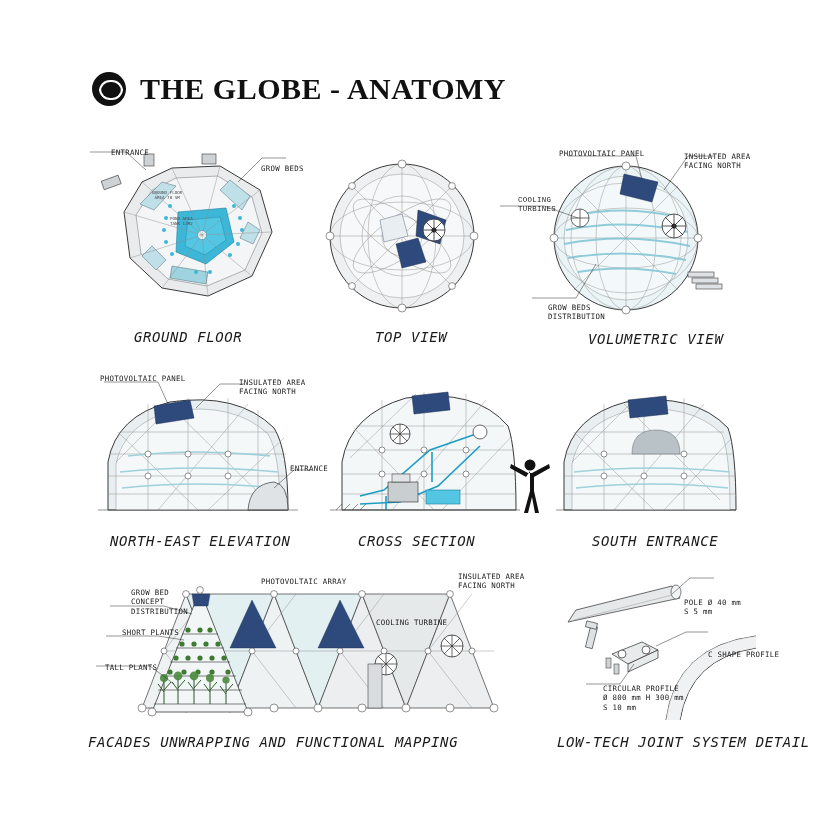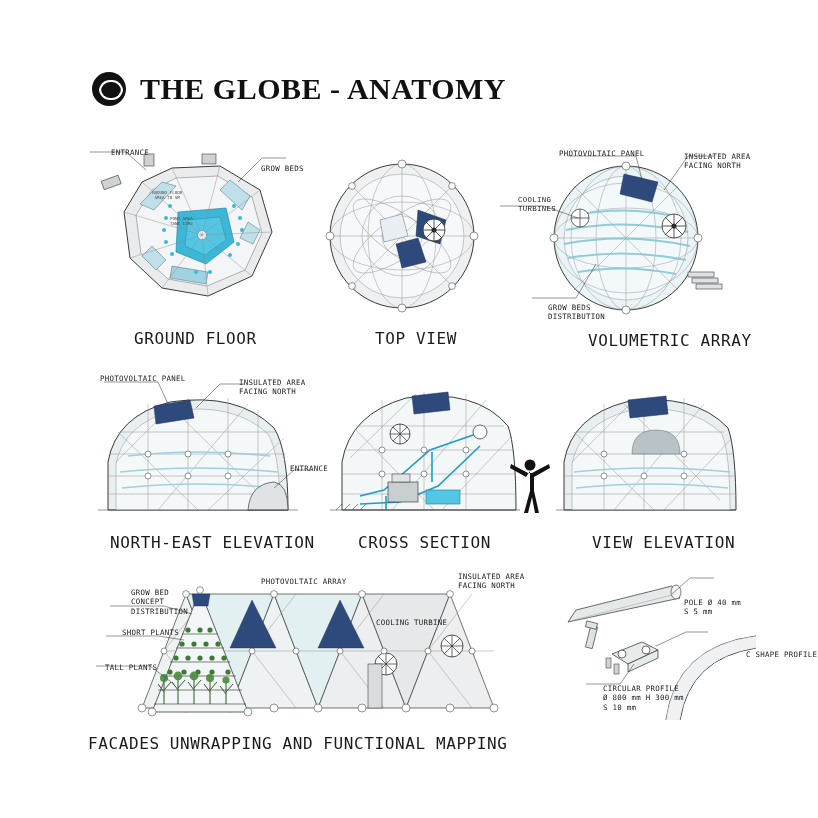--- a/index.html
+++ b/index.html
@@ -9,22 +9,22 @@
   
   .title-row{position:absolute;left:92px;top:72px;display:flex;align-items:center;gap:14px;}
   .logo-mark{width:34px;height:34px;border-radius:50%;background:#111;position:relative;flex:none;}
   .logo-mark:before{content:"";position:absolute;left:7px;top:8px;width:20px;height:9px;
      border:2.5px solid #fff;border-bottom:none;border-radius:12px 12px 0 0;}
   .logo-mark:after{content:"";position:absolute;left:7px;top:17px;width:20px;height:9px;
      border:2.5px solid #fff;border-top:none;border-radius:0 0 12px 12px;}
   .title-text{font-family:"Liberation Serif",serif;font-weight:bold;font-size:30px;letter-spacing:.5px;color:#111;}
 
   
-  .caption{position:absolute;font-family:"DejaVu Sans Mono",monospace;font-size:16px;
-     letter-spacing:.6px;color:#1a1a1a;white-space:nowrap;}
+  .caption{position:absolute;font-family:"DejaVu Sans Mono",monospace;font-size:14px;
+     letter-spacing:.6px;color:#1a1a1a;white-space:nowrap;font-style:italic;}
   .anno{position:absolute;font-family:"DejaVu Sans Mono",monospace;font-size:7.4px;
      letter-spacing:.3px;color:#1a1a1a;line-height:1.25;white-space:pre;padding-left:18px;}
   .tinytext{position:absolute;font-family:"DejaVu Sans Mono",monospace;font-size:4.2px;
      color:#4a4a4a;line-height:1.3;white-space:pre;text-align:center;}
 
   .fig{position:absolute;}
   svg{display:block;overflow:visible;}
 
   .ln{stroke:#2b2b2b;stroke-width:.5;fill:none;}
   .thin{stroke:#8c8c8c;stroke-width:.45;fill:none;}
@@ -203,21 +203,21 @@
       <path class="lead" d="M58,104 L38,138 L-6,138"></path>
     </svg>
   </div>
   <div class="anno" style="left:541px;top:149px;">PHOTOVOLTAIC PANEL</div>
   <div class="anno" style="left:666px;top:152px;">INSULATED AREA
 FACING NORTH</div>
   <div class="anno" style="left:500px;top:196px;font-family:Liberation Mono, monospace;">COOLING
 TURBINES</div>
   <div class="anno" style="left:530px;top:303px;">GROW BEDS
 DISTRIBUTION</div>
-  <div class="caption" style="left:588px;top:331px;">VOLUMETRIC ARRAY</div>
+  <div class="caption" style="left:588px;top:331px;">VOLUMETRIC VIEW</div>
 
   <div class="fig" style="left:98px;top:392px;">
     <svg width="200" height="130" viewBox="0 0 200 130">
       <path d="M10,118 L10,70 Q18,24 72,10 Q140,0 176,36 Q190,58 190,118 Z" fill="#e9eff0" stroke="#3a3a3a" stroke-width="1"></path>
       <path d="M18,118 L18,72 Q26,32 74,19 Q136,10 170,42 Q182,62 182,118 Z" fill="#f4f8f9" stroke="#8c9295" stroke-width=".5"></path>
       <g class="thin">
         <line x1="10" y1="84" x2="190" y2="84"></line>
           <line x1="12" y1="62" x2="188" y2="62"></line>
         <line x1="22" y1="40" x2="178" y2="40"></line>
           <line x1="10" y1="102" x2="190" y2="102"></line>
@@ -354,21 +354,21 @@
       <line class="ln" x1="0" y1="118" x2="180" y2="118"></line>
       <g fill="#fff" stroke="#2b2b2b" stroke-width=".5">
         <circle cx="48" cy="84" r="3"></circle>
           <circle cx="88" cy="84" r="3"></circle>
           <circle cx="128" cy="84" r="3"></circle>
         <circle cx="48" cy="62" r="3"></circle>
           <circle cx="128" cy="62" r="3"></circle>
       </g>
     </svg>
   </div>
-  <div class="caption" style="left:592px;top:533px;">VIEW ELEVATION</div>
+  <div class="caption" style="left:592px;top:533px;">SOUTH ENTRANCE</div>
 
   <div class="fig" style="left:140px;top:586px;">
     <svg width="370" height="140" viewBox="0 0 370 140">
 
       <g>
         <polygon points="46,8 90,122 2,122" fill="#eef2f3" stroke="#3a3a3a" stroke-width=".7"></polygon>
         <polygon points="90,122 134,8 46,8" fill="#e3f0f2" stroke="#3a3a3a" stroke-width=".7"></polygon>
         <polygon points="134,8 178,122 90,122" fill="#eef2f3" stroke="#3a3a3a" stroke-width=".7"></polygon>
         <polygon points="178,122 222,8 134,8" fill="#e3f0f2" stroke="#3a3a3a" stroke-width=".7"></polygon>
         <polygon points="222,8 266,122 178,122" fill="#eceeef" stroke="#3a3a3a" stroke-width=".7"></polygon>
@@ -534,18 +534,19 @@
       <path d="M120,140 Q130,78 196,68" fill="none" stroke="#2b2b2b" stroke-width="1"></path>
       <path d="M106,140 Q116,66 196,56 L196,68 Q130,78 120,140 Z" fill="#eceeef" opacity=".8"></path>
 
       <path class="lead" d="M112,14 L130,-2 L154,-2"></path>
       <path class="lead" d="M96,66 L126,52 L148,52"></path>
       <path class="lead" d="M74,84 L60,104 L26,104"></path>
     </svg>
   </div>
   <div class="anno" style="left:666px;top:598px;">POLE Ø 40 mm
 S 5 mm</div>
-  <div class="anno" style="left:690px;top:650px;margin-left:38px;">C SHAPE PROFILE</div>
+  <div class="anno" style="left:690px;top:650px;">C SHAPE PROFILE</div>
   <div class="anno" style="left:585px;top:684px;">CIRCULAR PROFILE
 Ø 800 mm H 300 mm
 S 10 mm</div>
+  <div class="caption" style="left:557px;top:734px;">LOW-TECH JOINT SYSTEM DETAIL</div>
 
 </div>
 
 </body></html>

